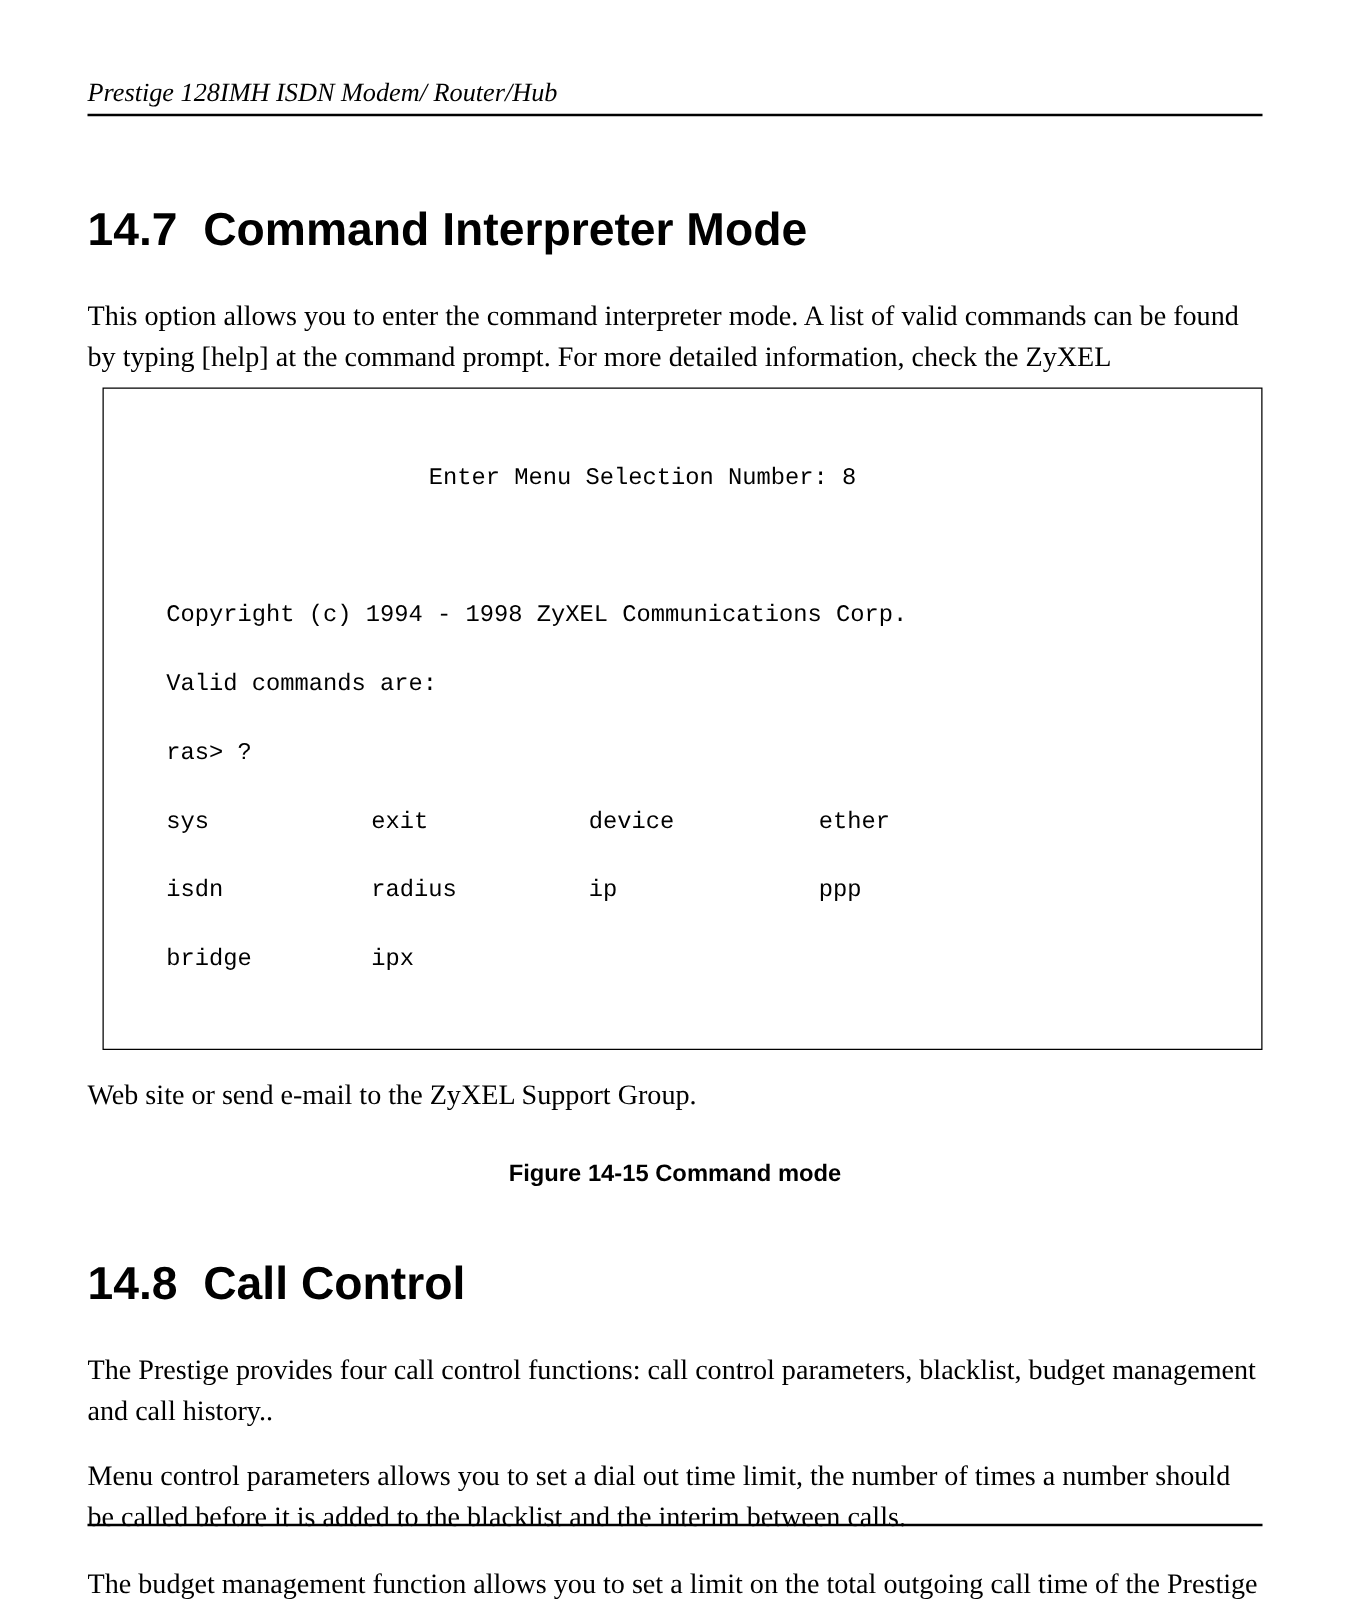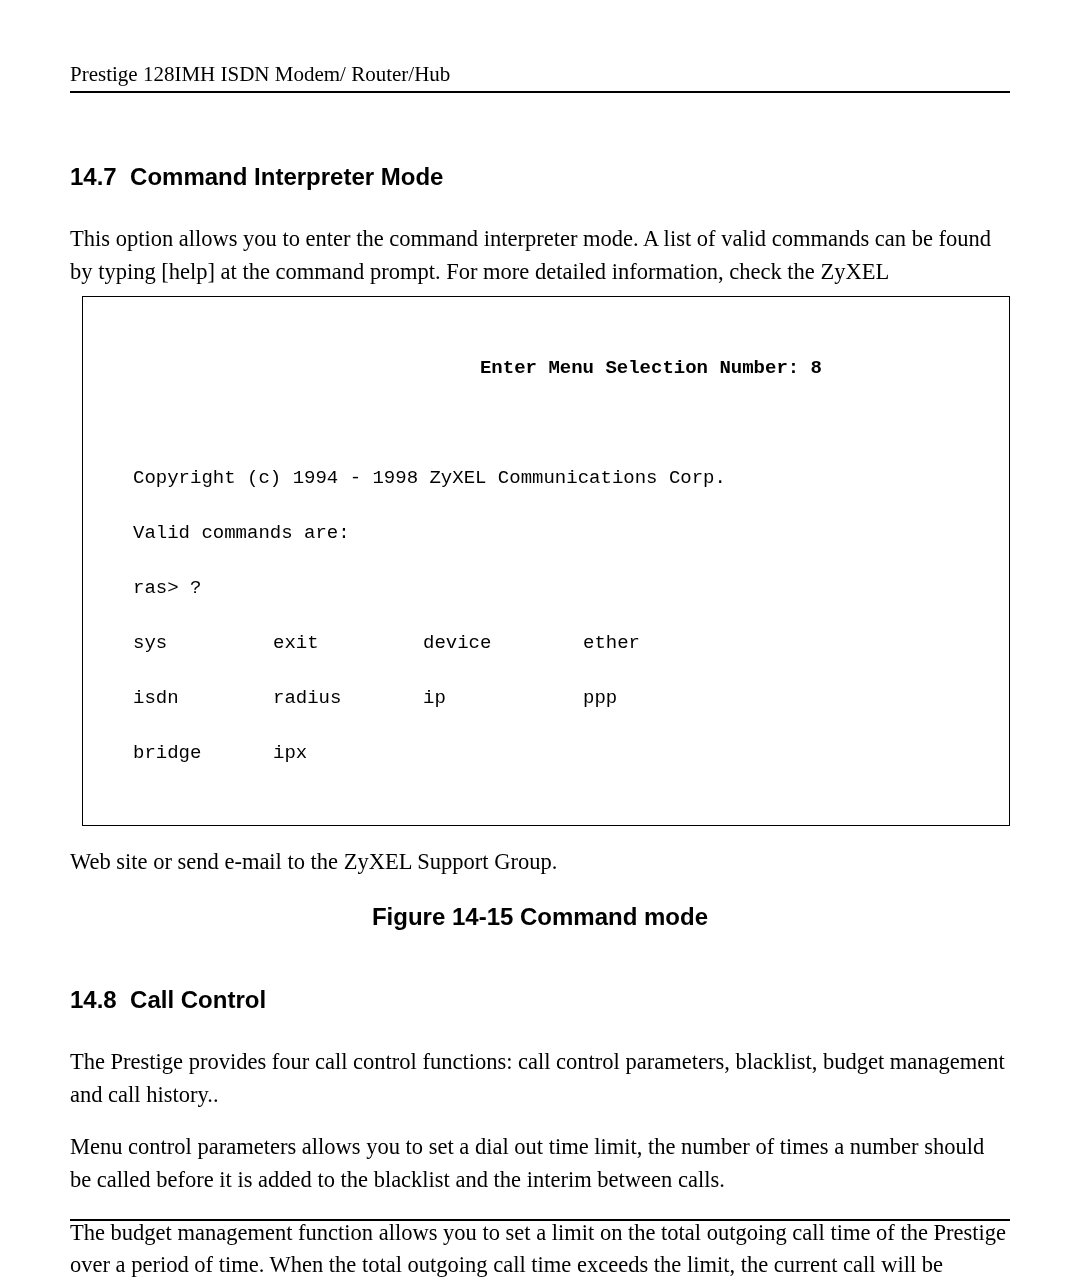--- a/index.html
+++ b/index.html
@@ -10,31 +10,32 @@
     body {
       background: #ffffff;
       font-family: 'Times New Roman', Times, serif;
       width: 1080px;
       height: 1281px;
       position: relative;
       padding: 62px 70px 50px 70px;
     }
     .header-text {
       font-size: 21px;
+      font-style: italic;
       color: #000;
       margin-bottom: 4px;
     }
     .header-rule {
       border: none;
       border-top: 2.5px solid #000;
       margin-bottom: 70px;
     }
     .section-heading {
       font-family: Arial, Helvetica, sans-serif;
-      font-size: 24px;
+      font-size: 37px;
       font-weight: bold;
       color: #000;
       margin-bottom: 32px;
       margin-top: 28px;
     }
     .body-text {
       font-size: 22.5px;
       color: #000;
       line-height: 1.45;
       margin-bottom: 8px;
@@ -43,35 +44,35 @@
       border: 1.5px solid #000;
       margin: 4px 0 8px 12px;
       padding: 30px 50px 30px 50px;
       font-family: 'Courier New', Courier, monospace;
       font-size: 19px;
       line-height: 1.45;
       color: #000;
       white-space: pre;
     }
     .terminal-prompt-line {
-      text-align: center;
+      text-align: left;
       padding-left: 210px;
       margin-bottom: 55px;
-      font-weight: bold;
     }
     .cmd-grid {
       display: grid;
       grid-template-columns: 140px 150px 160px auto;
+      gap: 24px;
     }
     .figure-caption {
       font-family: Arial, Helvetica, sans-serif;
-      font-size: 24px;
+      font-size: 19px;
       font-weight: bold;
       text-align: center;
-      margin-top: 24px;
+      margin-top: 36px;
       margin-bottom: 55px;
     }
     .para {
       font-size: 22.5px;
       color: #000;
       line-height: 1.45;
       margin-bottom: 20px;
     }
     .footer {
       position: absolute;

